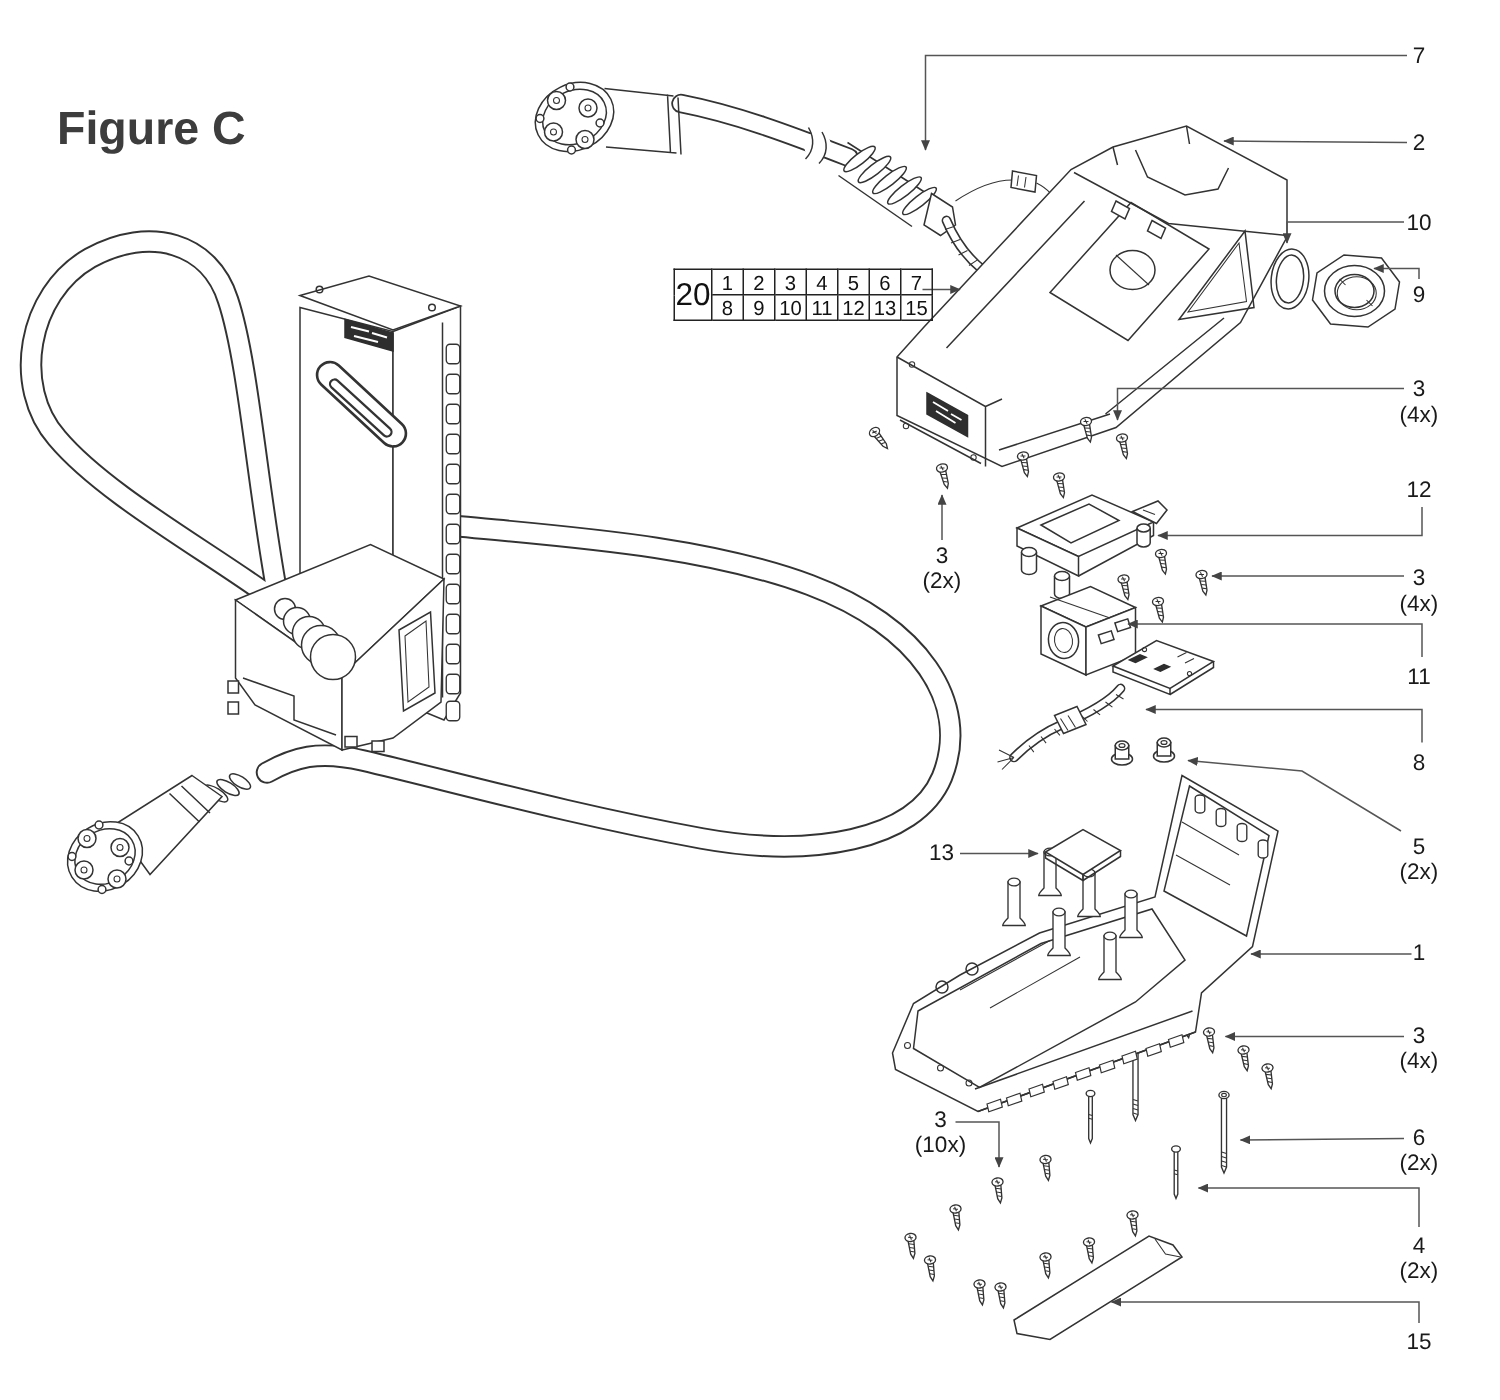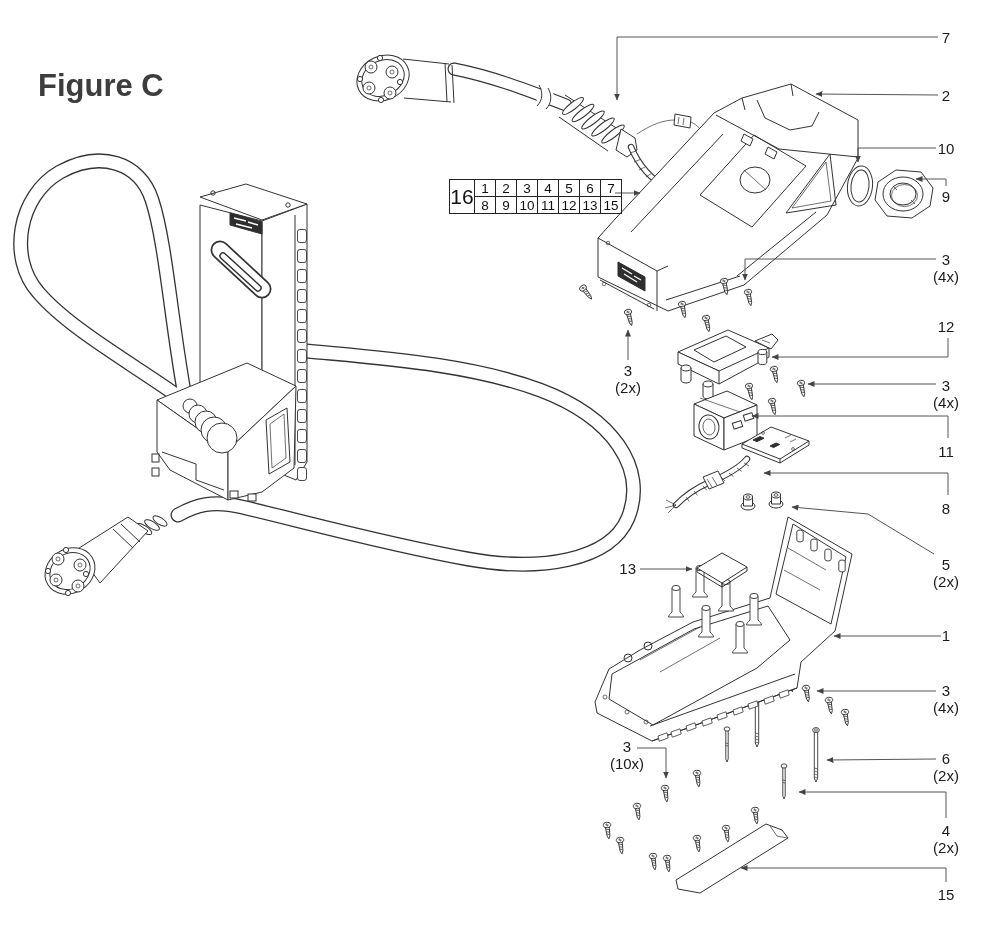--- a/index.html
+++ b/index.html
@@ -382,21 +382,21 @@
     <path d="M637,748 L666,748 L666,778" marker-end="url(#ah)"></path>
     <path d="M615,193 L640,193" marker-end="url(#ah)"></path>
   </g>
 </svg>
 
 <div class="title">Figure C</div>
 
 <table class="ptable">
   <tbody>
         <tr>
-    <td class="big" rowspan="2">16</td>
+    <td class="big" rowspan="2">20</td>
     <td class="sm">1</td>
     <td class="sm">2</td>
     <td class="sm">3</td>
     <td class="sm">4</td>
     <td class="sm">5</td>
     <td class="sm">6</td>
     <td class="sm">7</td>
   </tr>
   <tr>
     <td class="sm">8</td>

